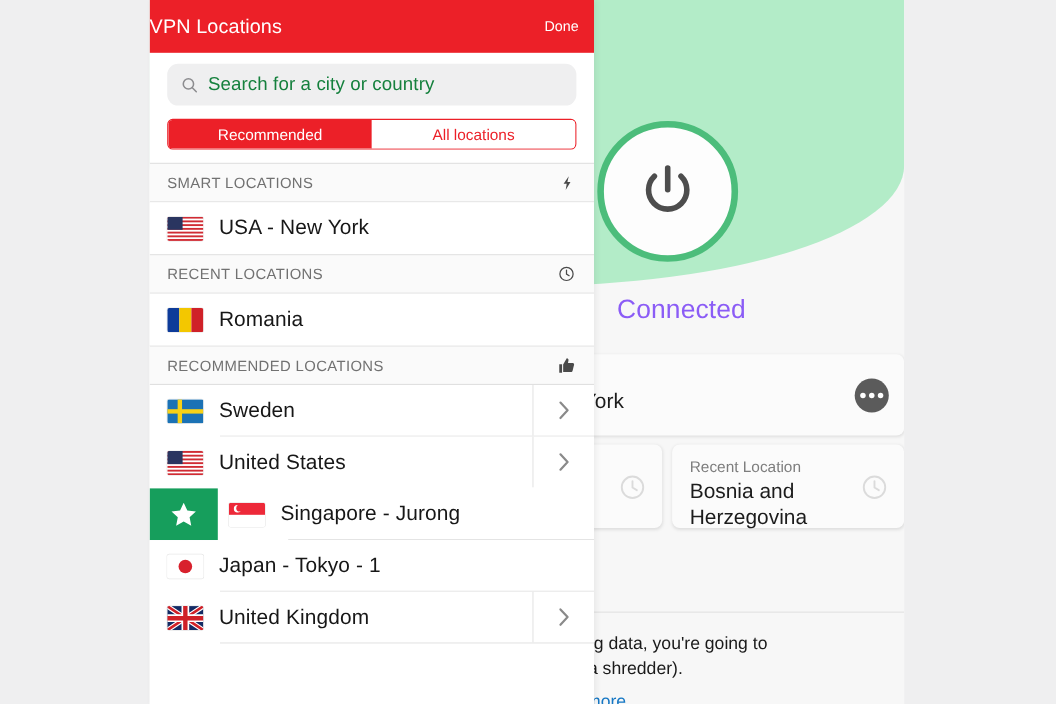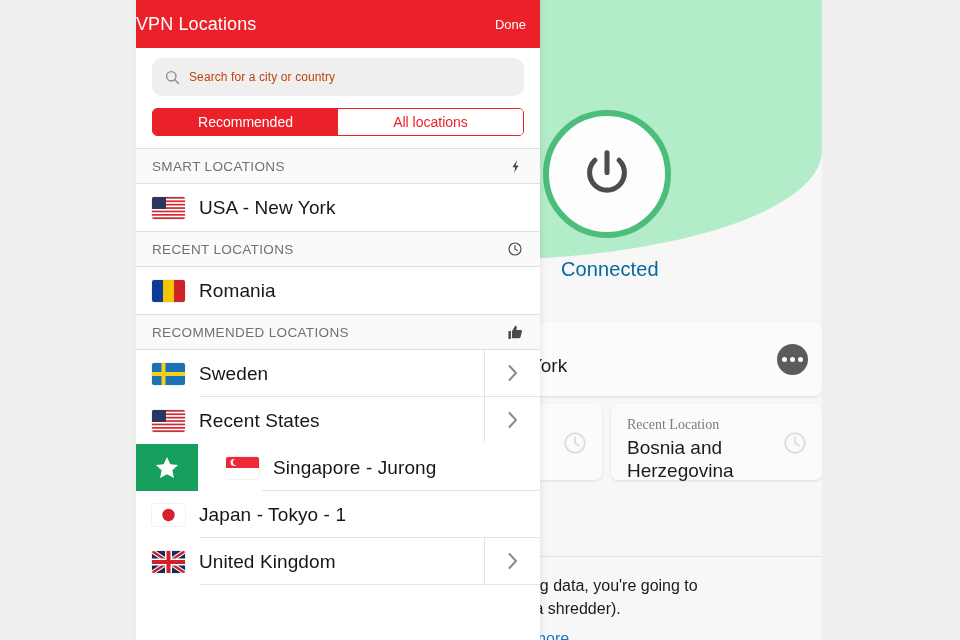--- a/index.html
+++ b/index.html
@@ -53,23 +53,23 @@
     border: 6px solid #4cbd7b;
     display: flex;
     align-items: center;
     justify-content: center;
   }
   .power-btn svg { width: 58px; height: 58px; display: block; }
 
   .connected-label {
     position: absolute;
     left: 425px;
-    top: 258px;
-    font-size: 20px;
-    color: #0369a1;
+    top: 268px;
+    font-size: 24px;
+    color: #8b5cf6;
     letter-spacing: 0.1px;
   }
 
   .card {
     position: absolute;
     background: #fbfbfb;
     border-radius: 7px;
     box-shadow: 0 1px 3px rgba(0,0,0,0.10);
   }
 
@@ -93,21 +93,20 @@
     width: 211px;
     height: 76px;
     padding: 12px 16px;
   }
 
   .card-caption {
     font-size: 14px;
     color: #7d7d7d;
     line-height: 17px;
     white-space: nowrap;
-    font-family: Liberation Serif, serif;
   }
   .card-value {
     font-size: 19px;
     color: #1c1c1c;
     line-height: 23px;
     margin-top: 3px;
     max-width: 150px;
   }
   .card-value.wide { max-width: 330px; white-space: nowrap; }
 
@@ -211,22 +210,22 @@
     height: 38px;
     border-radius: 10px;
     background: #efeff0;
     display: flex;
     align-items: center;
     padding: 0 12px;
     gap: 8px;
   }
   .search-box svg { width: 17px; height: 17px; flex: 0 0 auto; display:block; }
   .search-ph {
-    font-size: 12px;
-    color: #c2410c;
+    font-size: 17px;
+    color: #15803d;
     letter-spacing: 0.1px;
   }
 
   .seg-wrap {
     padding: 4px 16px 12px 16px;
     background: #ffffff;
   }
   .segmented {
     display: flex;
     height: 28px;
@@ -323,21 +322,21 @@
     display: flex;
     align-items: center;
     justify-content: center;
     flex: 0 0 auto;
   }
   .fav-action svg { width: 28px; height: 28px; display: block; }
   .row.swiped .swipe-content {
     display: flex;
     align-items: center;
     flex: 1;
-    padding-left: 28px;
+    padding-left: 10px;
     text-align: right;
   }
   .row.swiped .rowsep { left: 126px; }
 </style>
 </head>
 <body>
 
 <div id="root">
 
   <div class="phone-bg">
@@ -507,21 +506,21 @@
                 <rect y="3.4" width="33" height="1.7"></rect>
                 <rect y="6.8" width="33" height="1.7"></rect>
                 <rect y="10.2" width="33" height="1.7"></rect>
                 <rect y="13.6" width="33" height="1.7"></rect>
                 <rect y="17" width="33" height="1.7"></rect>
                 <rect y="20.3" width="33" height="1.7"></rect>
               </g>
             <rect width="14" height="11.9" fill="#2a3560"></rect>
           </svg>
         </span>
-        <span class="row-label">Recent States</span>
+        <span class="row-label">United States</span>
         <span class="chev">
           <svg viewBox="0 0 12 20" fill="none" stroke="#8a8a8a" stroke-width="2" stroke-linecap="round" stroke-linejoin="round">
               <path d="M2.5 3 L 9 10 L 2.5 17"></path>
             </svg>
         </span>
 
       </div>
 
       <div class="row swiped">
         <span class="fav-action">

